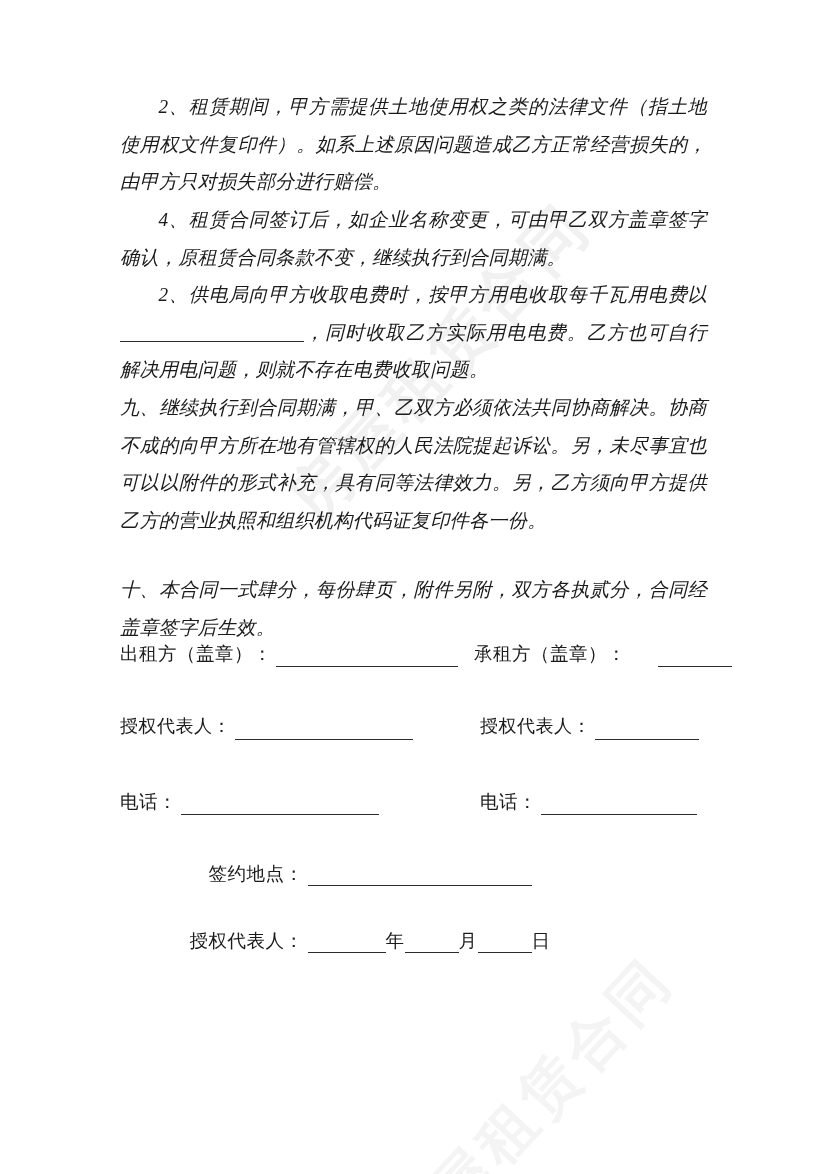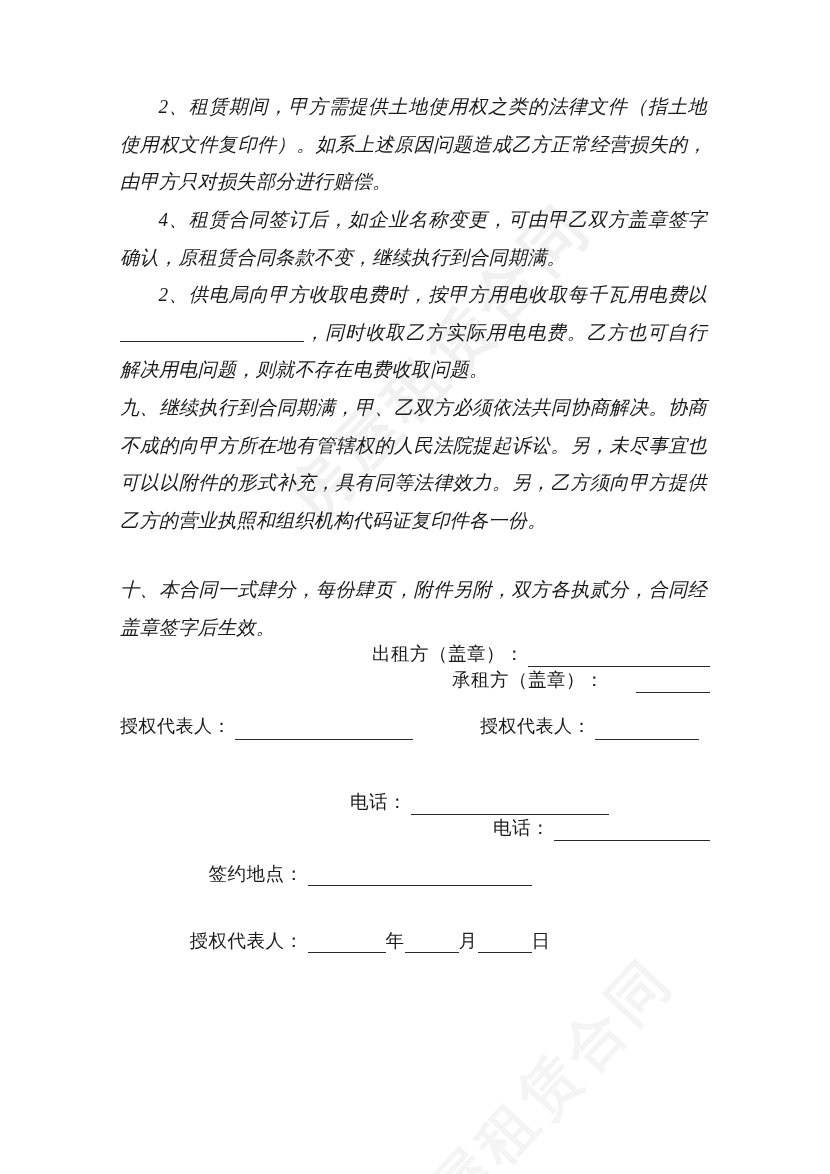--- a/index.html
+++ b/index.html
@@ -145,21 +145,21 @@
     </div>
 
     <div class="body-block" style="top:389px;">
       <p class="para">九、继续执行到合同期满，甲、乙双方必须依法共同协商解决。协商不成的向甲方所在地有管辖权的人民法院提起诉讼。另，未尽事宜也可以以附件的形式补充，具有同等法律效力。另，乙方须向甲方提供乙方的营业执照和组织机构代码证复印件各一份。</p>
     </div>
 
     <div class="body-block" style="top:539px;margin-top:32px;">
       <p class="para">十、本合同一式肆分，每份肆页，附件另附，双方各执贰分，合同经盖章签字后生效。</p>
     </div>
 
-    <div class="sig-row" style="top:641px;flex-direction:column;">
+    <div class="sig-row" style="top:641px;">
       <div class="sig-col">
         <span class="sig-label">出租方（盖章）：</span>
         <span class="sig-line" style="width:182px;"></span>
       </div>
       <div class="sig-col" style="margin-left:16px;gap:28px;">
         <span class="sig-label">承租方（盖章）：</span>
         <span class="sig-line" style="width:74px;"></span>
       </div>
     </div>
 
@@ -167,21 +167,21 @@
       <div class="sig-col" style="width:360px;">
         <span class="sig-label sans">授权代表人：</span>
         <span class="sig-line" style="width:178px;"></span>
       </div>
       <div class="sig-col">
         <span class="sig-label sans">授权代表人：</span>
         <span class="sig-line" style="width:104px;"></span>
       </div>
     </div>
 
-    <div class="sig-row" style="top:789px;flex-direction:column;">
+    <div class="sig-row" style="top:789px;">
       <div class="sig-col" style="width:360px;">
         <span class="sig-label">电话：</span>
         <span class="sig-line" style="width:198px;"></span>
       </div>
       <div class="sig-col">
         <span class="sig-label">电话：</span>
         <span class="sig-line" style="width:156px;"></span>
       </div>
     </div>
 

